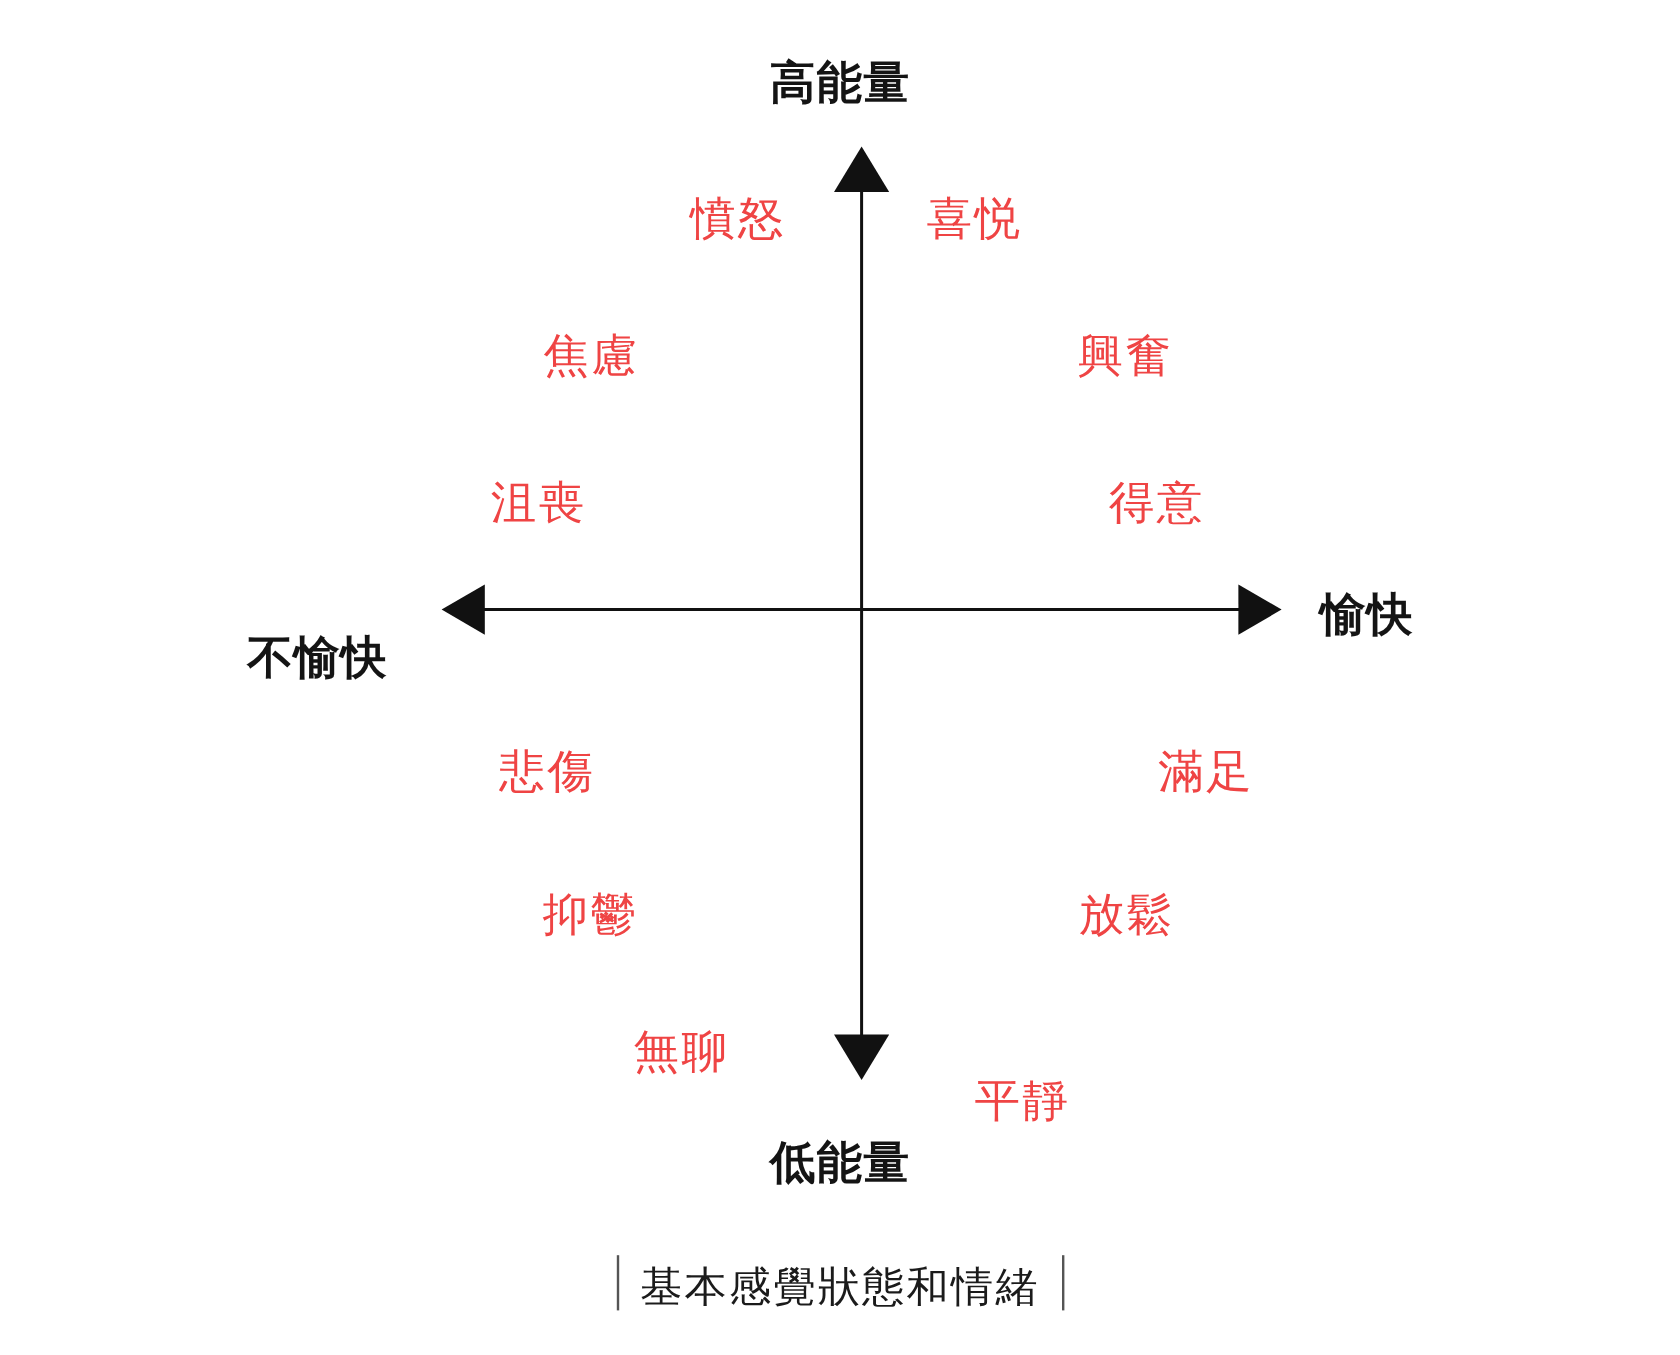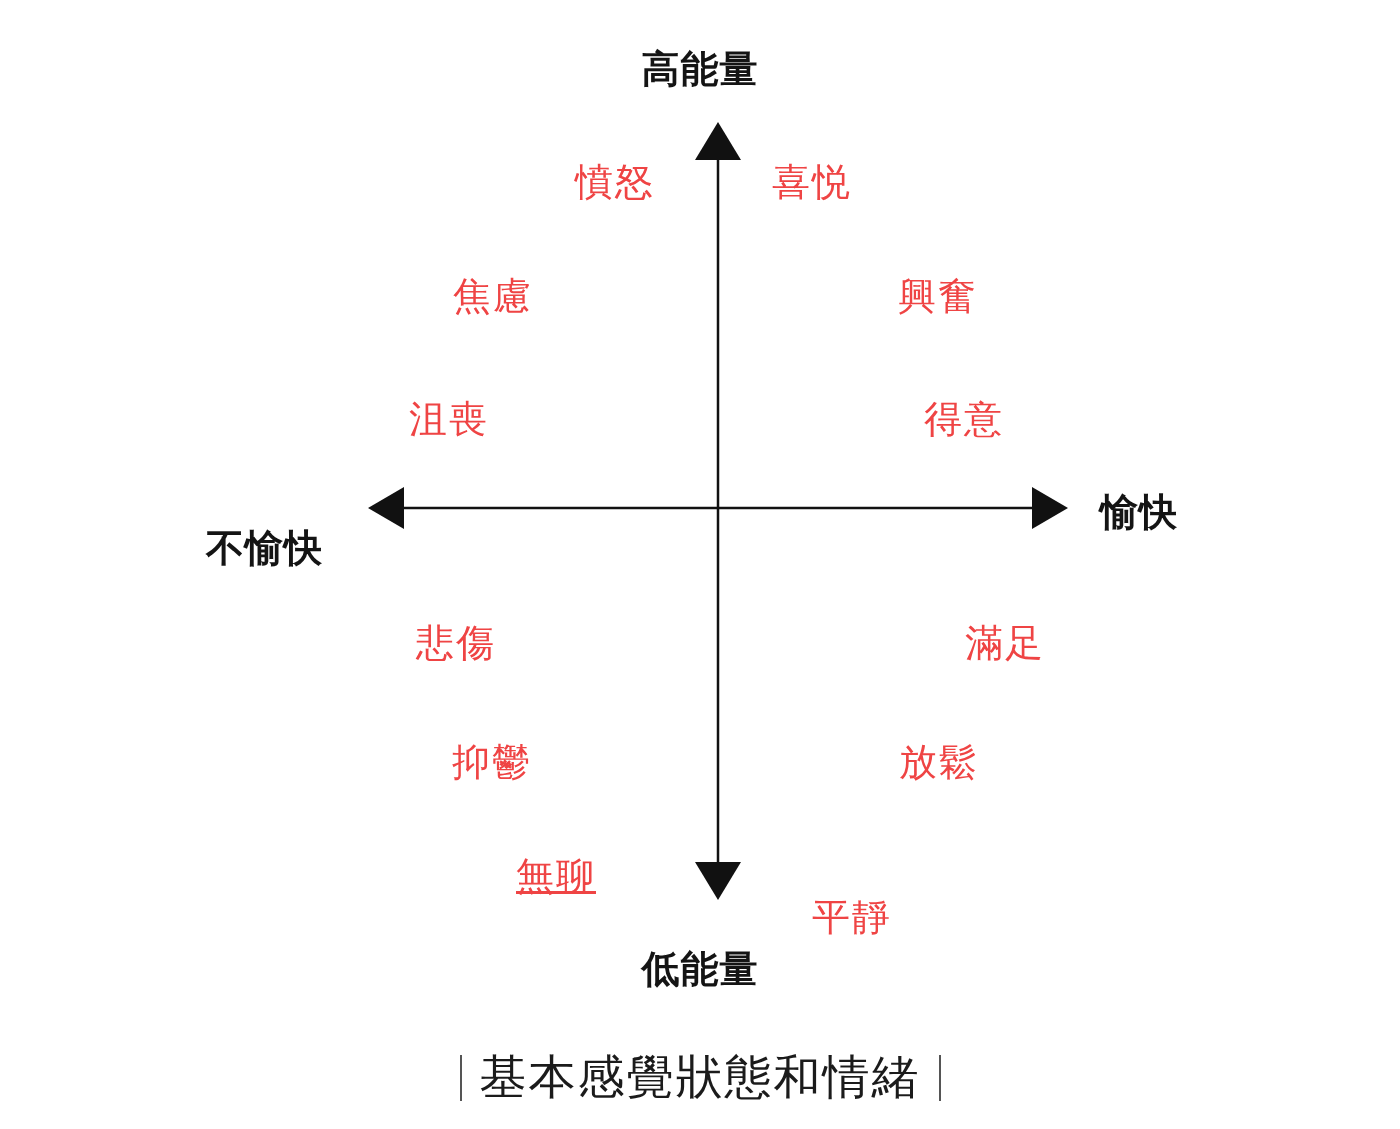--- a/index.html
+++ b/index.html
@@ -53,21 +53,21 @@
     white-space: nowrap;
   }
 
   
   #caption {
     position: absolute;
     left: 0; right: 0;
     top: 1046px;
     text-align: center;
     font-family: "Liberation Serif", "DejaVu Serif", serif;
-    font-size: 47px;
+    font-size: 35px;
     letter-spacing: 2px;
     color: #1b1b1b;
     white-space: nowrap;
   }
   #caption .bar {
     display: inline-block;
     width: 2px;
     height: 46px;
     background: #555555;
     vertical-align: -8px;
@@ -105,20 +105,20 @@
   <div class="emotion" style="left: 575px; top: 157px;">憤怒</div>
   <div class="emotion" style="left: 772px; top: 157px;">喜悦</div>
   <div class="emotion" style="left: 453px; top: 271px;">焦慮</div>
   <div class="emotion" style="left: 898px; top: 271px;">興奮</div>
   <div class="emotion" style="left: 409px; top: 394px;">沮喪</div>
   <div class="emotion" style="left: 924px; top: 394px;">得意</div>
   <div class="emotion" style="left: 416px; top: 618px;">悲傷</div>
   <div class="emotion" style="left: 965px; top: 618px;">滿足</div>
   <div class="emotion" style="left: 452px; top: 737px;">抑鬱</div>
   <div class="emotion" style="left: 899px; top: 737px;">放鬆</div>
-  <div class="emotion" style="left: 516px; top: 851px; text-decoration: underline;">無聊</div>
+  <div class="emotion" style="left: 528px; top: 851px;">無聊</div>
   <div class="emotion" style="left: 812px; top: 892px;">平靜</div>
 
   <div id="caption">
     <span class="bar"></span><span>基本感覺狀態和情緒</span><span class="bar"></span>
   </div>
 
 </div>
 
 </body></html>

